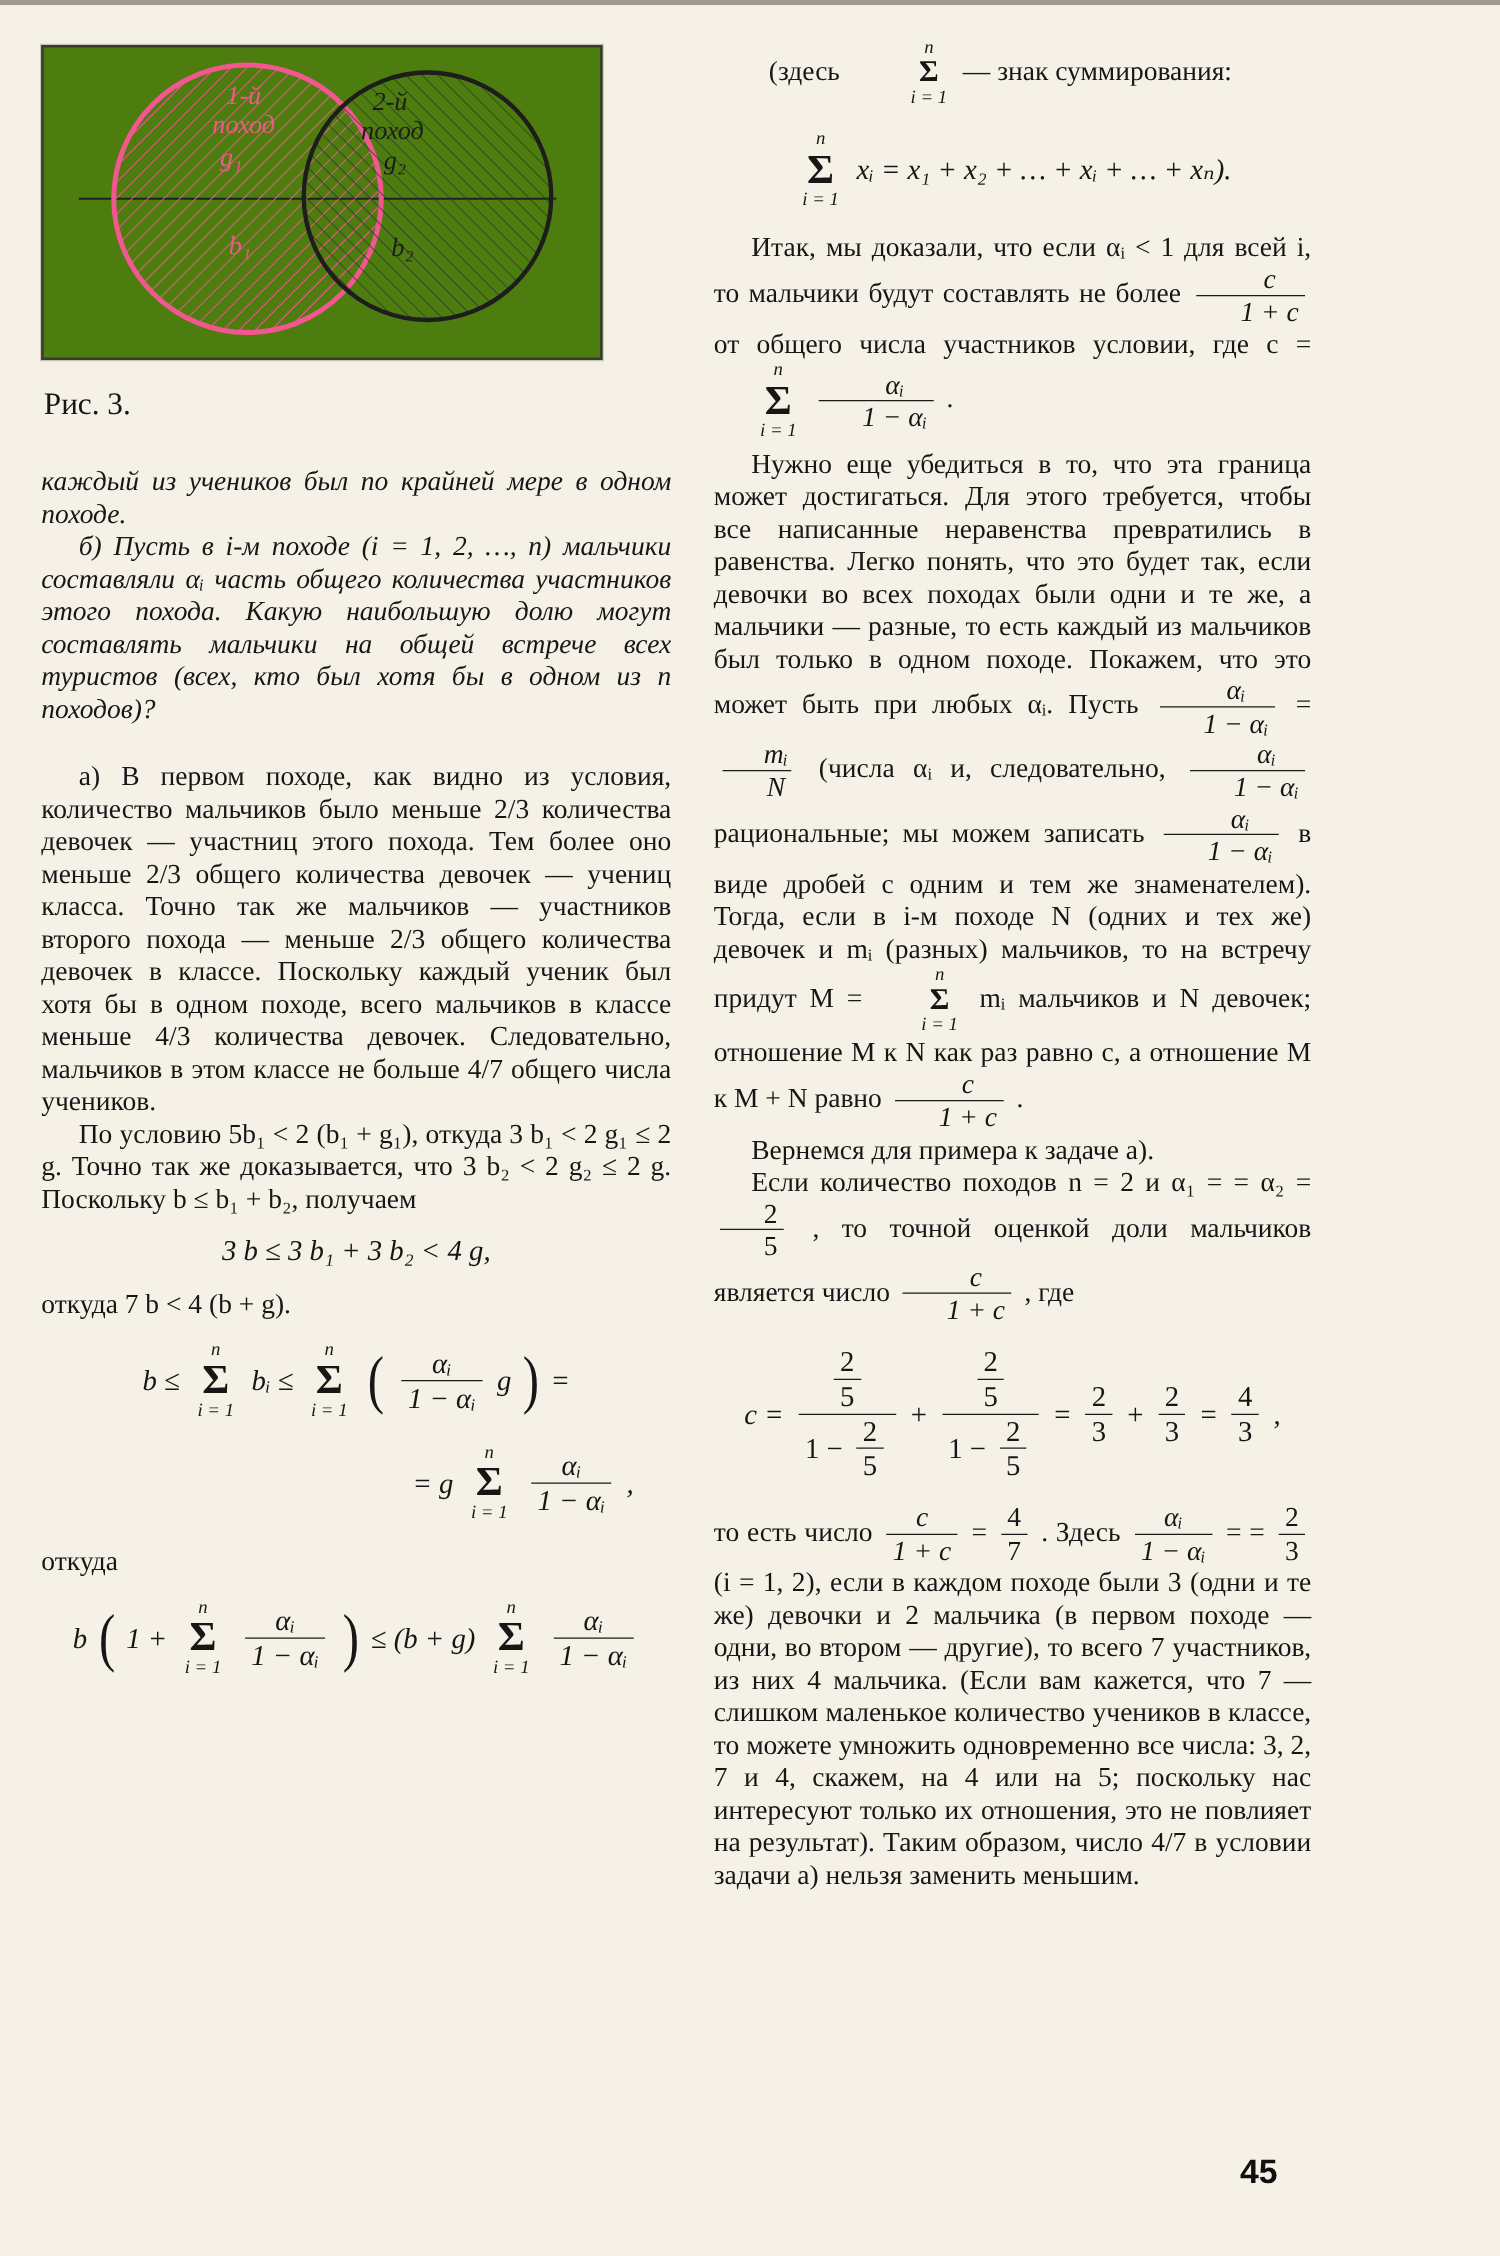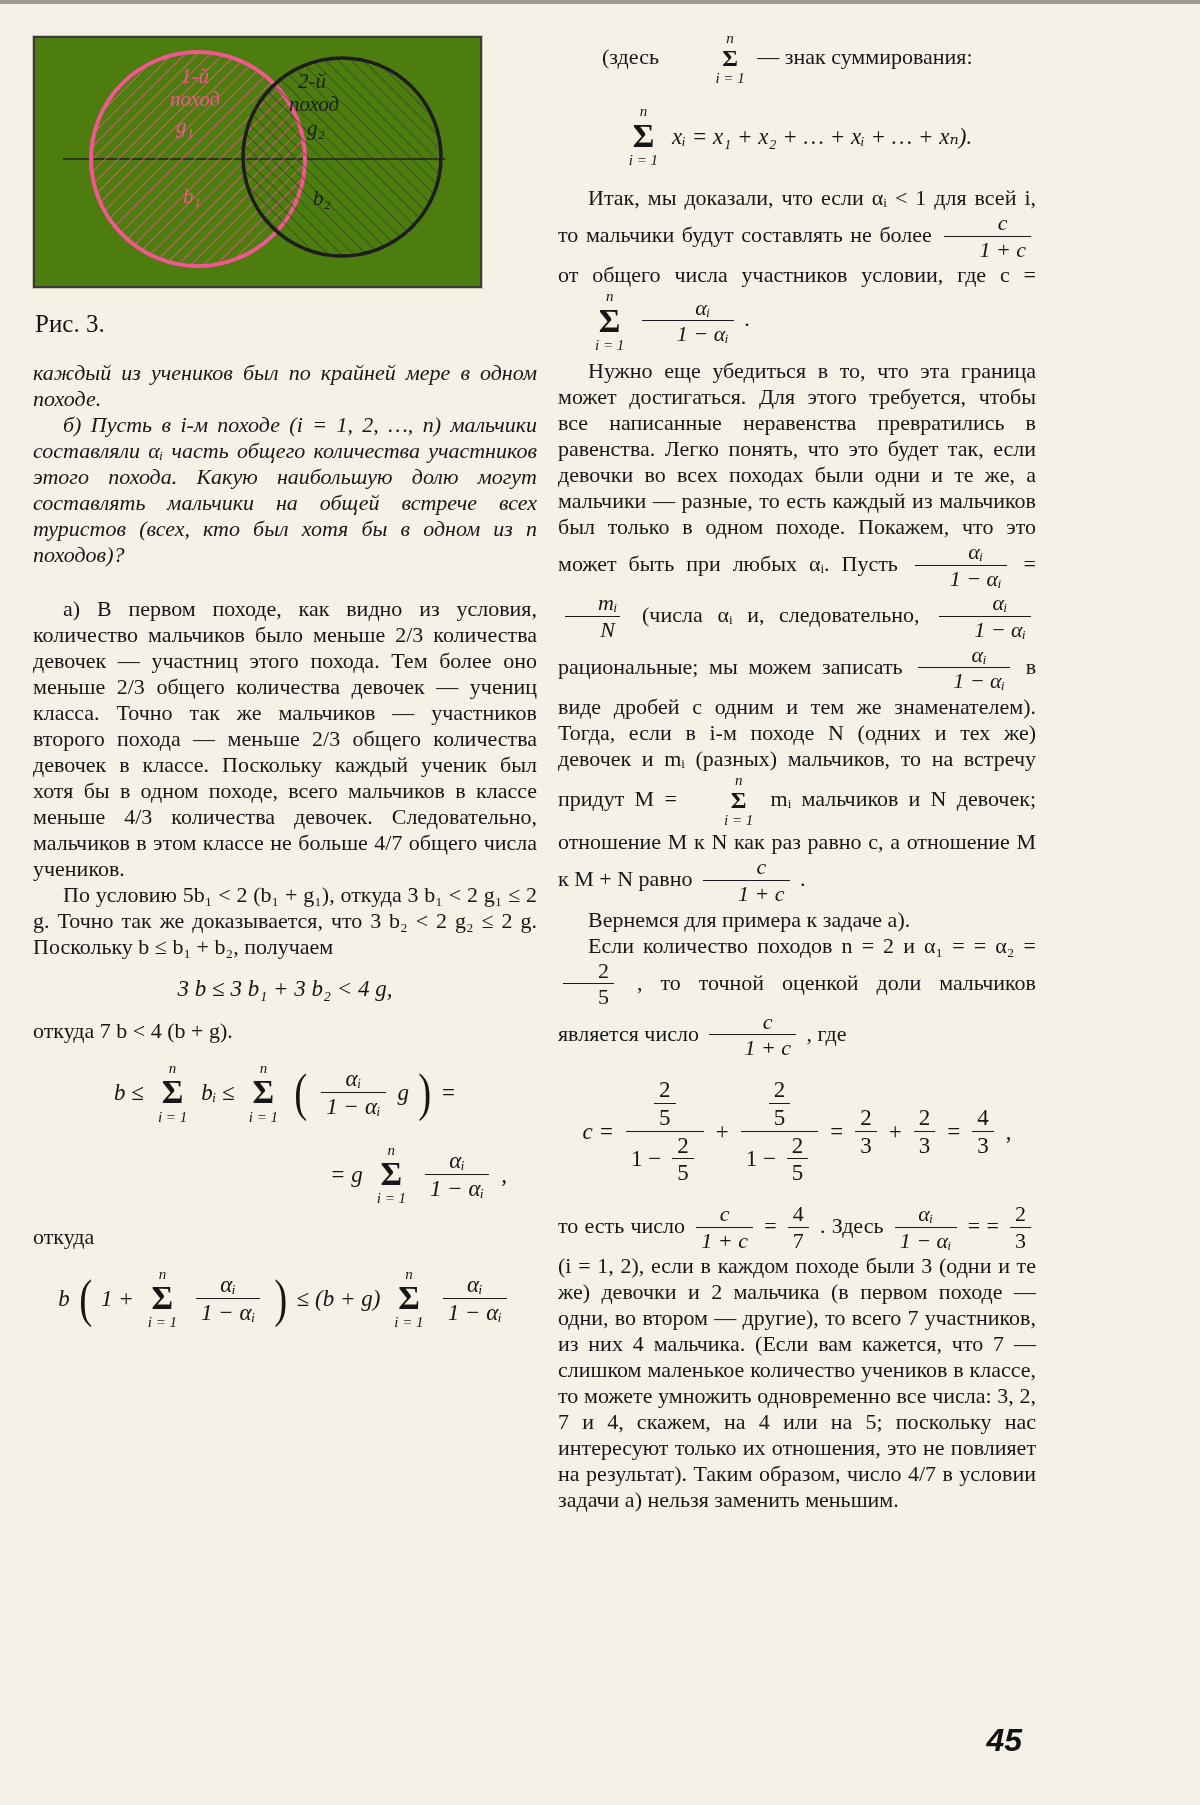--- a/index.html
+++ b/index.html
@@ -5,26 +5,26 @@
   html,body { margin:0; padding:0; background:#d8d4c8; }
   .page {
     position:relative; width:1200px; height:1805px; margin:0 auto;
     background:#f5f1e6; overflow:hidden;
     font-family:"Liberation Serif","DejaVu Serif","DejaVu Sans",serif;
     color:#161616;
   }
   .scan-edge { position:absolute; top:0; left:0; width:100%; height:4px; background:#55524a; opacity:.55; }
   .col { position:absolute; }
   .colL { left:33px;  top:36px;  width:504px; }
-  .colR { left:558px; top:30px;  width:478px; }
+  .colR { left:571px; top:30px;  width:478px; }
   .figbox {
     width:445px; height:248px; border:2px solid #3a3a36; background:#4d7c0f;
     box-shadow:0 0 0 1px #c9c4b4;
   }
-  .caption { font-size:25px; margin:22px 0 22px 2px; }
+  .caption { font-size:25px; margin:22px 0 34px 2px; }
   .p { font-size:22px; line-height:26px; text-align:justify; margin:0; }
   .it { font-style:italic; }
   .ind { text-indent:30px; }
   .mt  { margin-top:28px; }
   .mt2 { margin-top:4px; }
   .frac {
     display:inline-flex; flex-direction:column; align-items:center;
     vertical-align:middle; text-align:center; margin:0 5px; font-style:italic;
   }
   .frac .num { padding:0 5px; line-height:1.12; }
@@ -41,21 +41,21 @@
     display:flex; align-items:center; justify-content:center;
     font-size:23px; font-style:italic; margin:16px 0; gap:7px; flex-wrap:nowrap;
   }
   .disp.ra { justify-content:flex-end; padding-right:30px; }
   .disp.upf { font-style:normal; }
   .bp { font-size:52px; font-weight:100; line-height:0; font-style:normal;
         display:inline-block; transform:scaleX(.75); }
   .pageno {
     position:absolute; right:178px; top:1722px;
     font-family:"Liberation Sans","DejaVu Sans",sans-serif;
-    font-weight:bold; font-style:italic; font-size:32px; color:#101010;
+    font-weight:bold; font-size:27px; color:#101010;
   }
   svg text { font-family:"Liberation Serif","DejaVu Serif","DejaVu Sans",serif; }
 </style>
 </head>
 <body>
 
 <div class="page">
   <div class="scan-edge"></div>
 
   <div class="col colL">

